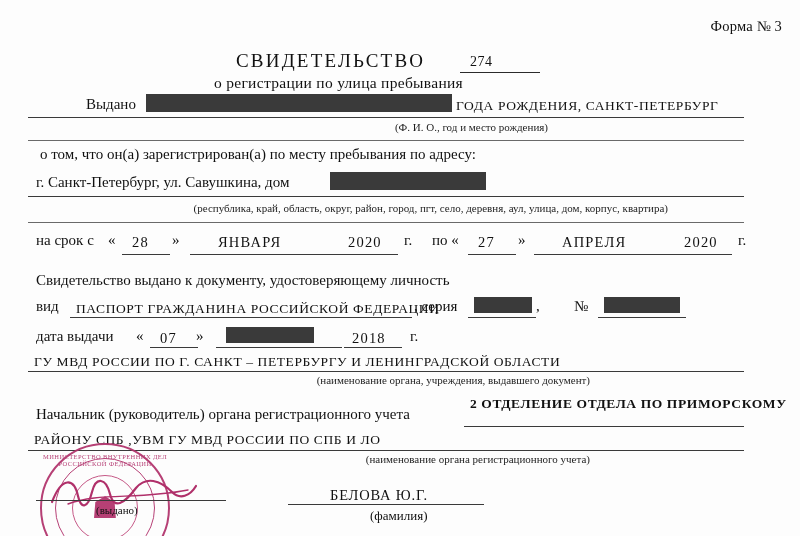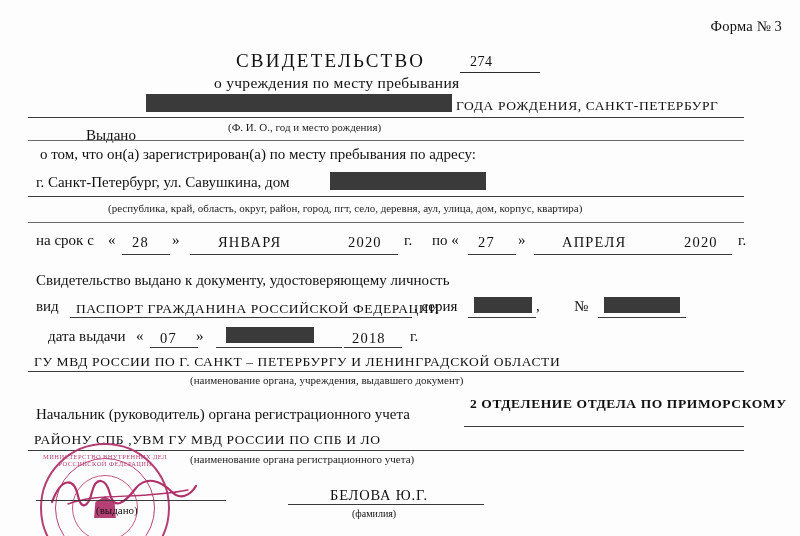--- a/index.html
+++ b/index.html
@@ -64,21 +64,21 @@
 
   
   .redact {
     background: #3a3a3a;
   }
 
   .lbl { font-size: 15px; }
   .caption {
     font-size: 11px;
     color: #1d1d1d;
-    text-align: left;
+    text-align: right;
   }
   .caps {
     font-size: 13.5px;
     letter-spacing: .6px;
   }
   .bold-val {
     font-size: 14.5px;
     letter-spacing: 1.2px;
   }
 
@@ -142,38 +142,38 @@
     font-size: 11px;
   }
 
   .center-name {
     left: 330px;
     top: 487px;
     font-size: 14.5px;
     letter-spacing: .8px;
   }
   .fam-cap {
-    left: 352px;
+    left: 370px;
     top: 508px;
-    font-size: 10px;
+    font-size: 13px;
   }
 </style>
 </head>
 <body>
 
 <div id="page">
 
   <div class="abs form-no nowrap">Форма № 3</div>
 
   <div class="abs title nowrap">СВИДЕТЕЛЬСТВО</div>
   <div class="abs title-num nowrap">274</div>
   <div class="abs title-num-rule"></div>
-  <div class="abs subtitle nowrap">о учреждения по месту пребывания</div>
-
-  <div class="abs lbl nowrap" style="left:86px; top:96px;margin-top:31px;">Выдано</div>
+  <div class="abs subtitle nowrap">о регистрации по улица пребывания</div>
+
+  <div class="abs lbl nowrap" style="left:86px; top:96px;">Выдано</div>
   <div class="abs redact" style="left:146px; top:94px; width:306px; height:18px;"></div>
   <div class="abs caps nowrap" style="left:456px; top:98px;">ГОДА РОЖДЕНИЯ, САНКТ-ПЕТЕРБУРГ</div>
   <div class="abs rule" style="left:28px; top:117px; width:716px;"></div>
 
   <div class="abs caption" style="left:228px; top:121px; width:320px;">(Ф. И. О., год и место рождения)</div>
   <div class="abs rule rule-light" style="left:28px; top:140px; width:716px;"></div>
 
   <div class="abs lbl nowrap" style="left:36px; top:174px;">г. Санкт-Петербург, ул. Савушкина, дом</div>
 
   <div class="abs lbl nowrap" style="left:40px; top:146px;">о том, что он(а) зарегистрирован(а) по месту пребывания по адресу:</div>
@@ -210,21 +210,21 @@
   <div class="abs caps nowrap" style="left:76px; top:301px;">ПАСПОРТ ГРАЖДАНИНА РОССИЙСКОЙ ФЕДЕРАЦИИ</div>
   <div class="abs lbl nowrap" style="left:414px; top:298px;">, серия</div>
   <div class="abs redact" style="left:474px; top:297px; width:58px; height:16px;"></div>
   <div class="abs lbl nowrap" style="left:536px; top:298px;">,</div>
   <div class="abs lbl nowrap" style="left:574px; top:298px;">№</div>
   <div class="abs redact" style="left:604px; top:297px; width:76px; height:16px;"></div>
   <div class="abs rule" style="left:70px; top:317px; width:342px;"></div>
   <div class="abs rule" style="left:468px; top:317px; width:68px;"></div>
   <div class="abs rule" style="left:598px; top:317px; width:88px;"></div>
 
-  <div class="abs lbl nowrap" style="left:48px; top:328px;font-family:Liberation Serif, serif;">дата выдачи</div>
+  <div class="abs lbl nowrap" style="left:36px; top:328px;font-family:Liberation Serif, serif;">дата выдачи</div>
   <div class="abs lbl nowrap" style="left:136px; top:328px;">«</div>
   <div class="abs bold-val nowrap" style="left:160px; top:330px;">07</div>
   <div class="abs lbl nowrap" style="left:196px; top:328px;">»</div>
   <div class="abs redact" style="left:226px; top:327px; width:88px; height:16px;"></div>
   <div class="abs bold-val nowrap" style="left:352px; top:330px;">2018</div>
   <div class="abs lbl nowrap" style="left:410px; top:328px;">г.</div>
   <div class="abs rule" style="left:150px; top:347px; width:48px;"></div>
   <div class="abs rule" style="left:216px; top:347px; width:126px;"></div>
   <div class="abs rule" style="left:344px; top:347px; width:58px;"></div>
 

